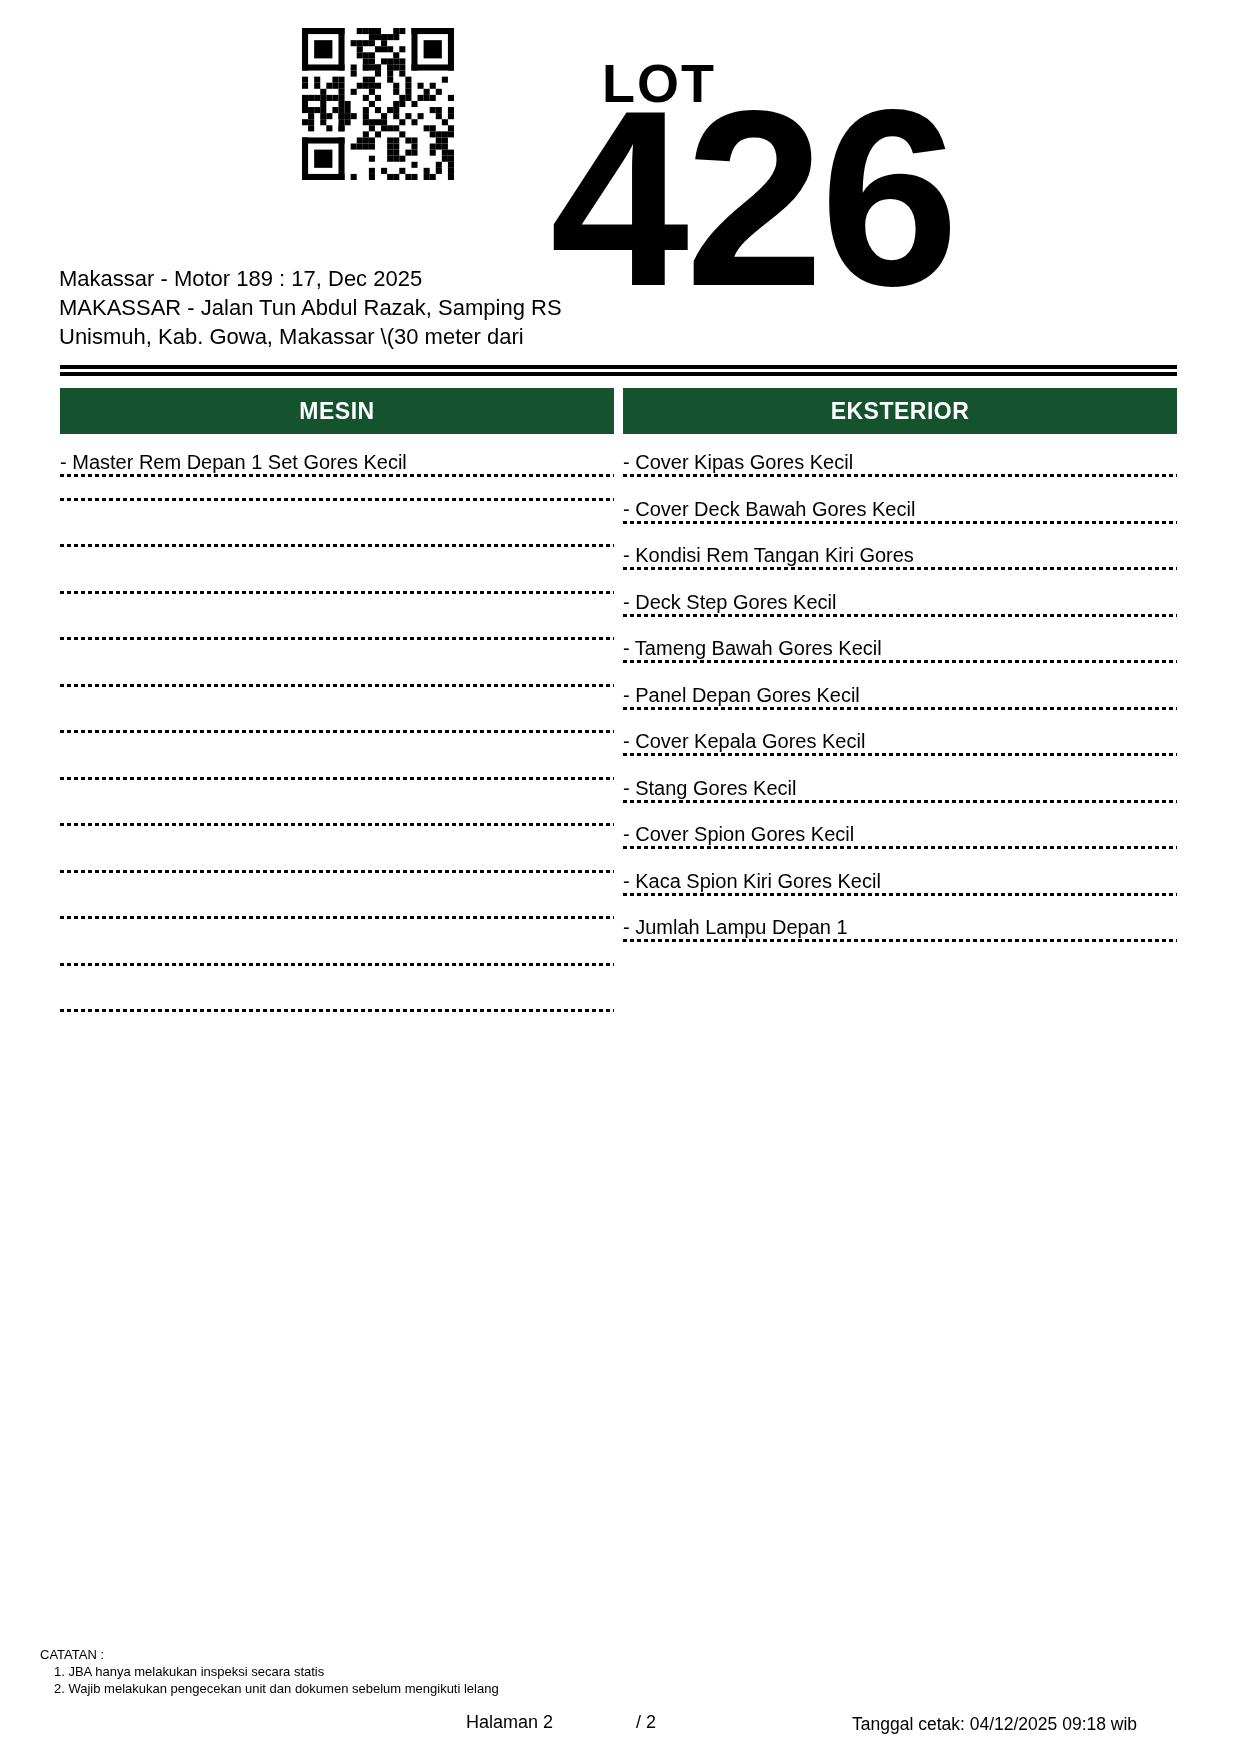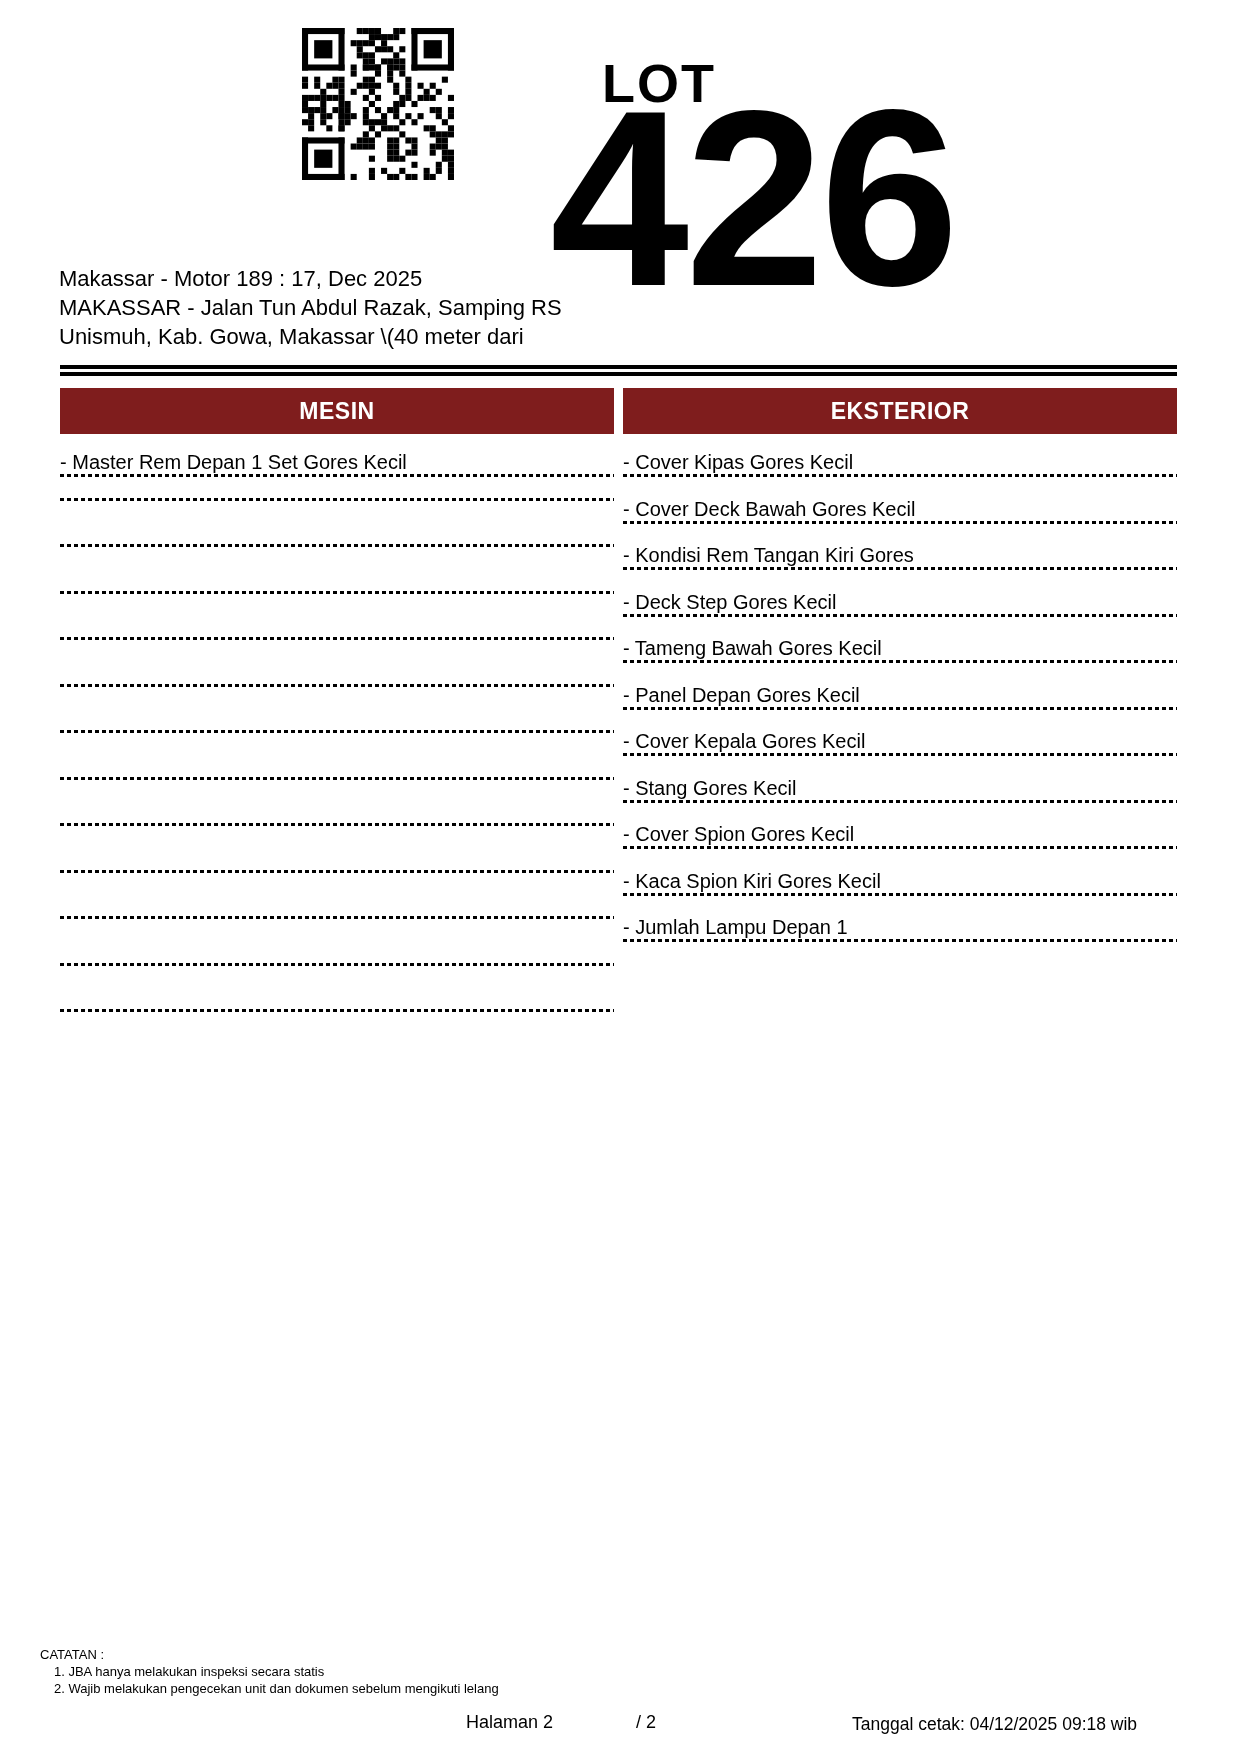--- a/index.html
+++ b/index.html
@@ -38,21 +38,21 @@
     left: 60px; top: 365px; width: 1117px; height: 11px;
     border-top: 4px solid #000; border-bottom: 4px solid #000;
   }
 
   
   #columns {
     left: 60px; top: 388px; width: 1117px;
     display: grid; grid-template-columns: 1fr 1fr; column-gap: 9px;
   }
   .col-header {
-    height: 46px; background: #7f1d1d; color: #fff;
+    height: 46px; background: #14532d; color: #fff;
     font-size: 23px; font-weight: bold; letter-spacing: 0.5px;
     text-align: center; line-height: 46px;
   }
   .rows { margin-top: 14px; }
   .row {
     height: 46.5px;
     display: flex; flex-direction: column; 
     padding-top: 3px;
   }
   .item-text { font-size: 20px; line-height: 23px; white-space: nowrap; }
@@ -295,21 +295,21 @@
       <rect x="97.28" y="36.480000000000004" width="6.08" height="6.08" fill="#000"></rect>
       <rect x="36.480000000000004" y="97.28" width="6.08" height="6.08" fill="#000"></rect>
     </svg>
   </div>
 <div id="lot-label" class="abs">LOT</div>
 <div id="lot-number" class="abs">426</div>
 
 <div id="auction-info" class="abs">
   <div>Makassar - Motor 189 : 17, Dec 2025</div>
   <div>MAKASSAR - Jalan Tun Abdul Razak, Samping RS</div>
-  <div>Unismuh, Kab. Gowa, Makassar \(40 meter dari</div>
+  <div>Unismuh, Kab. Gowa, Makassar \(30 meter dari</div>
 </div>
 
 <div id="double-line" class="abs"></div>
 
 <div id="columns" class="abs">
   <div class="col">
     <div class="col-header">MESIN</div>
     <div class="rows">
         <div class="row">
           <span class="item-text">- Master Rem Depan 1 Set Gores Kecil</span>

